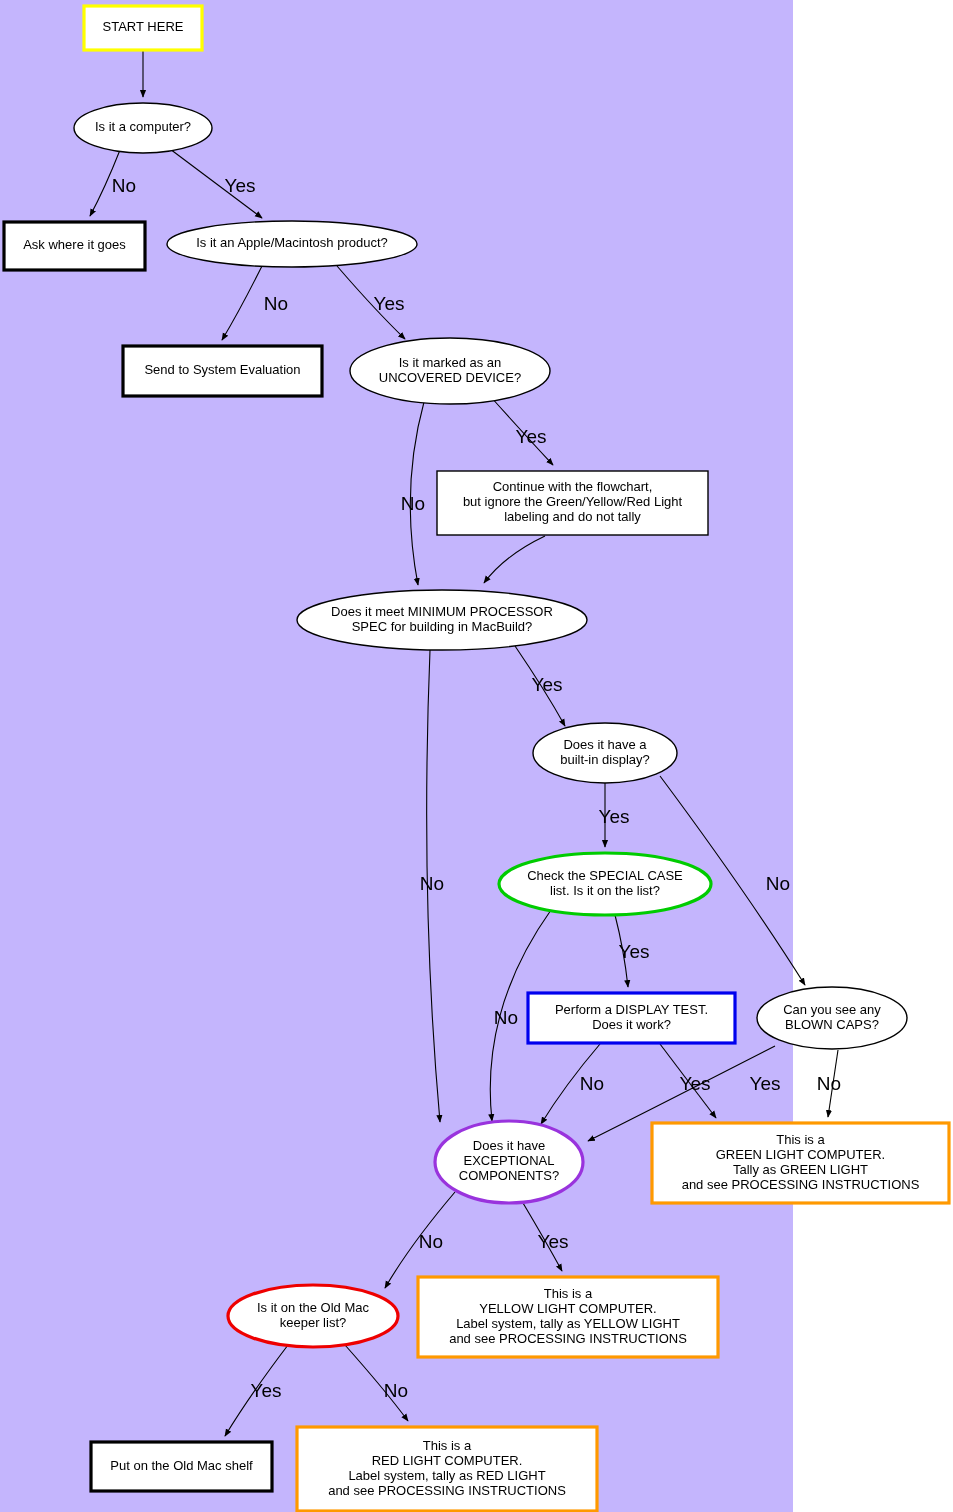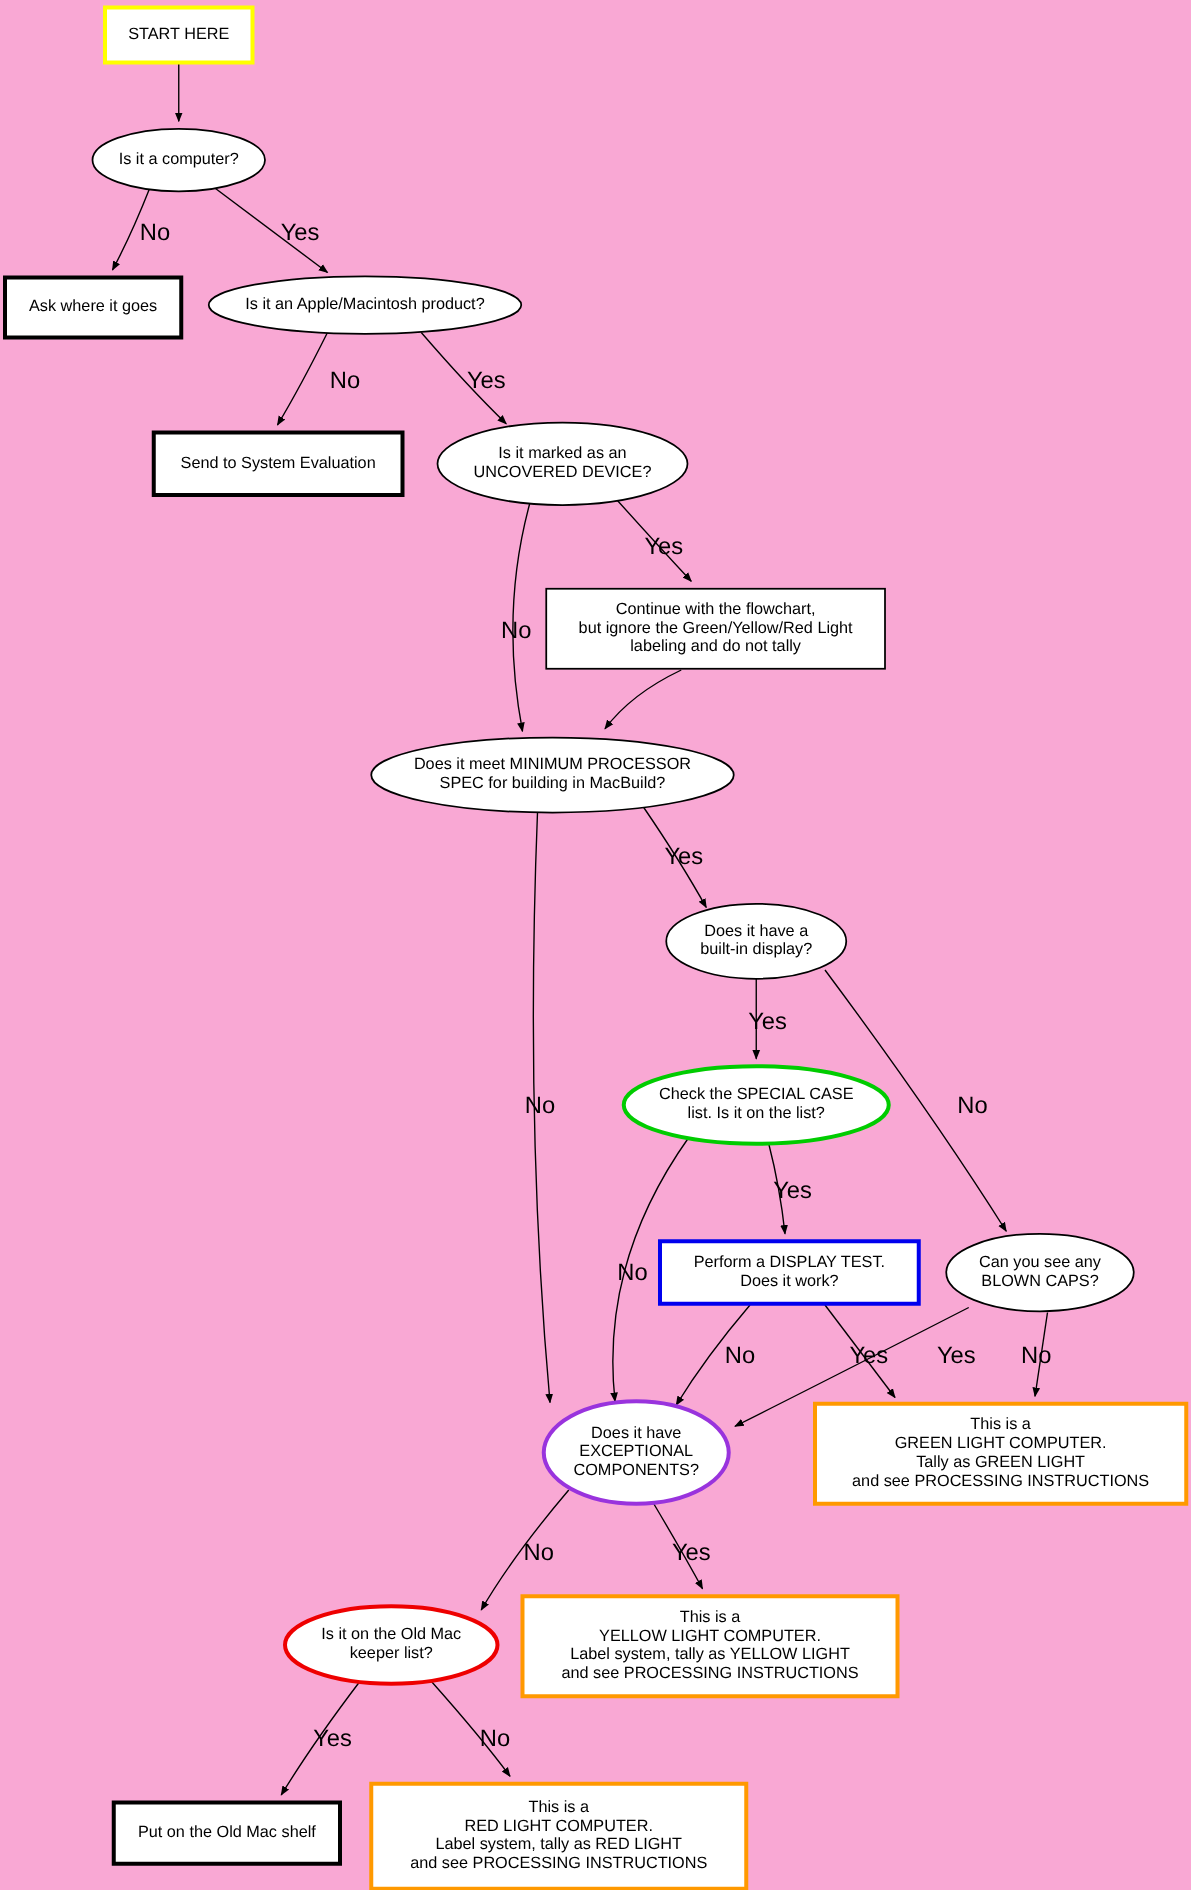--- a/index.html
+++ b/index.html
@@ -1,17 +1,17 @@
 <!DOCTYPE html>
 <html><head>
 <meta charset="utf-8">
 <style>
   html,body{margin:0;padding:0;background:#ffffff;}
   body{width:953px;height:1512px;overflow:hidden;font-family:"Liberation Sans",sans-serif;}
-  #stage{position:relative;width:953px;height:1512px;background:#f9a8d4;text-align:center;}
+  #stage{position:relative;width:793px;height:1512px;background:#c4b5fd;text-align:center;}
   svg#flow{position:absolute;left:0;top:0;width:953px;height:1512px;}
   .nodetext{font-family:"Liberation Sans",sans-serif;font-size:13px;fill:#000;text-anchor:middle;dominant-baseline:middle;}
   .edgelabel{font-family:"Liberation Sans",sans-serif;font-size:19px;fill:#000;text-anchor:middle;dominant-baseline:middle;}
   .edge{fill:none;stroke:#000;stroke-width:1.1;}
 </style>
 </head>
 <body>
 
 <div id="stage">
   <svg id="flow" viewBox="0 0 953 1512">

